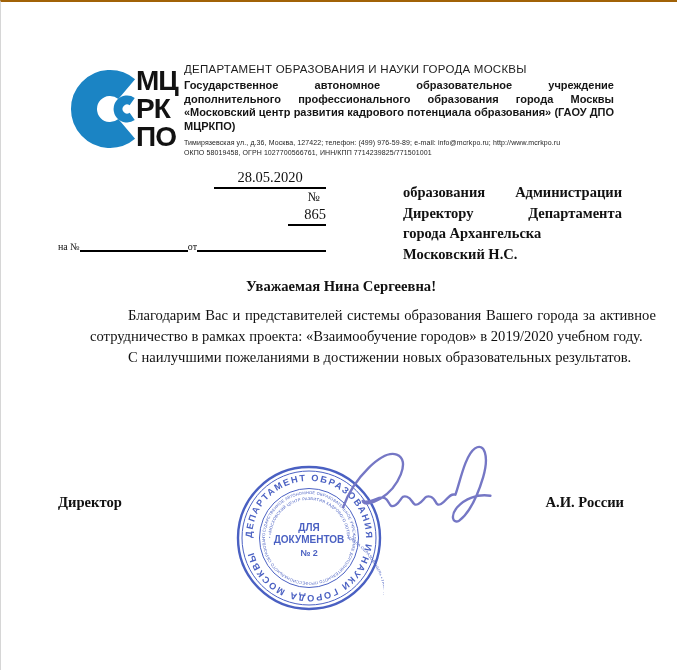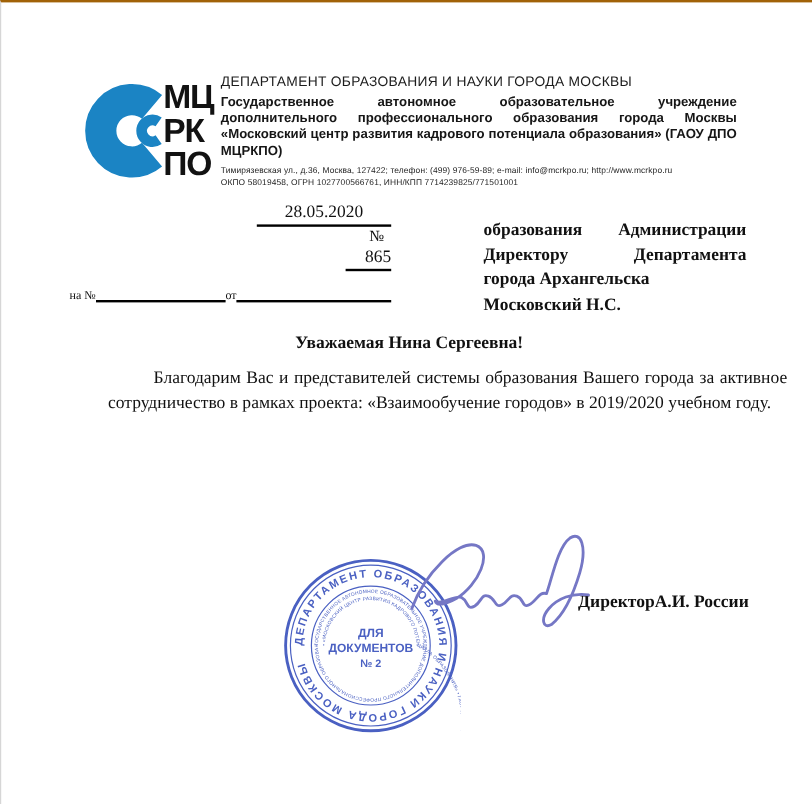--- a/index.html
+++ b/index.html
@@ -29,21 +29,21 @@
   .ref-row2 .line1{width:108px;border-bottom:2px solid #000;}
   .ref-row2 .line2{flex:1;border-bottom:2px solid #000;}
   
   .recipient{position:absolute;left:402px;top:180px;width:219px;font-weight:bold;font-size:14.5px;line-height:20.5px;}
   .recipient .justify{text-align:justify;text-align-last:justify;}
   
   .salutation{position:absolute;left:57px;top:276px;width:566px;text-align:center;font-weight:bold;font-size:14.6px;}
   .body-text{position:absolute;left:57px;top:303px;width:566px;font-size:14.6px;line-height:21px;text-align:justify;margin-left:32px;}
   .body-text p{margin:0;text-indent:38px;}
   
-  .sign-row{position:absolute;left:57px;top:492px;width:566px;display:flex;justify-content:flex-end;font-weight:bold;font-size:14.6px;}
+  .sign-row{position:absolute;left:57px;top:492px;width:566px;display:flex;justify-content:space-between;font-weight:bold;font-size:14.6px;}
   
   .stamp{position:absolute;left:233px;top:461px;width:150px;height:150px;opacity:.92;z-index:2;}
   .stamp text{font-family:"Liberation Sans",sans-serif;fill:#3b53bd;}
   .stamp .ring-big{font-size:9.2px;font-weight:bold;letter-spacing:1.6px;}
   .stamp .ring-tiny{font-size:4px;letter-spacing:.2px;}
   .stamp .center-big{font-size:10px;font-weight:bold;}
   .stamp .center-small{font-size:9px;font-weight:bold;}
   .scrawl{position:absolute;left:336px;top:436px;width:175px;height:100px;z-index:3;}
   .logo-letters{font-family:"Liberation Sans",sans-serif;font-weight:800;font-size:28px;letter-spacing:-1px;fill:#121212;}
 </style>
@@ -89,20 +89,21 @@
     <div class="justify">образования Администрации</div>
     <div class="justify">Директору Департамента</div>
     <div>города Архангельска</div>
     <div>Московский Н.С.</div>
   </div>
 
   <div class="salutation">Уважаемая Нина Сергеевна!</div>
 
   <div class="body-text">
     <p>Благодарим Вас и представителей системы образования Вашего города за активное сотрудничество в рамках проекта: «Взаимообучение городов» в 2019/2020 учебном году.</p>
+    <p>С наилучшими пожеланиями в достижении новых образовательных результатов.</p>
   </div>
 
   <div class="sign-row">
     <span>Директор</span>
     <span>А.И. России</span>
   </div>
 
   <div class="stamp">
     <svg viewBox="0 0 150 150" width="150" height="150">
       <defs>

